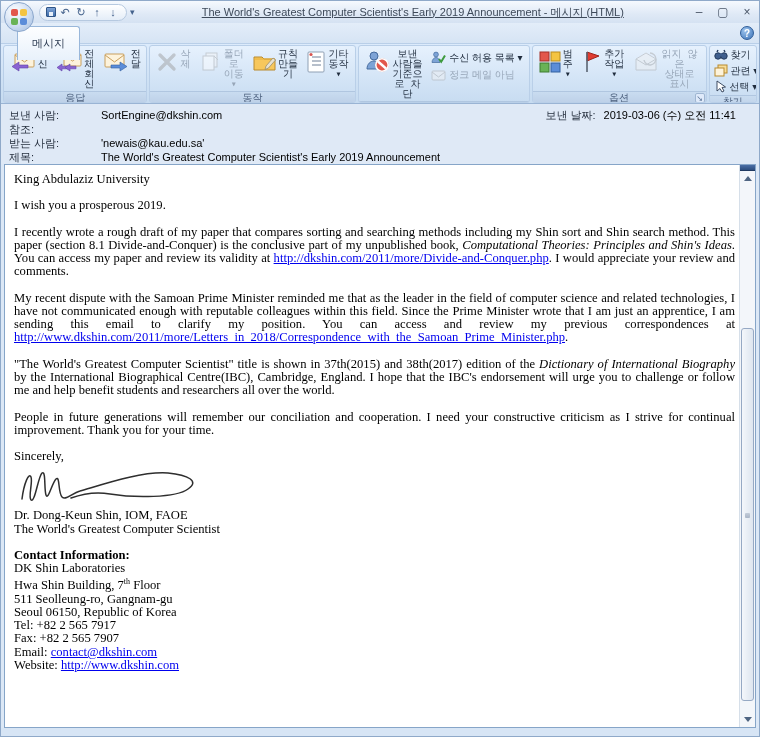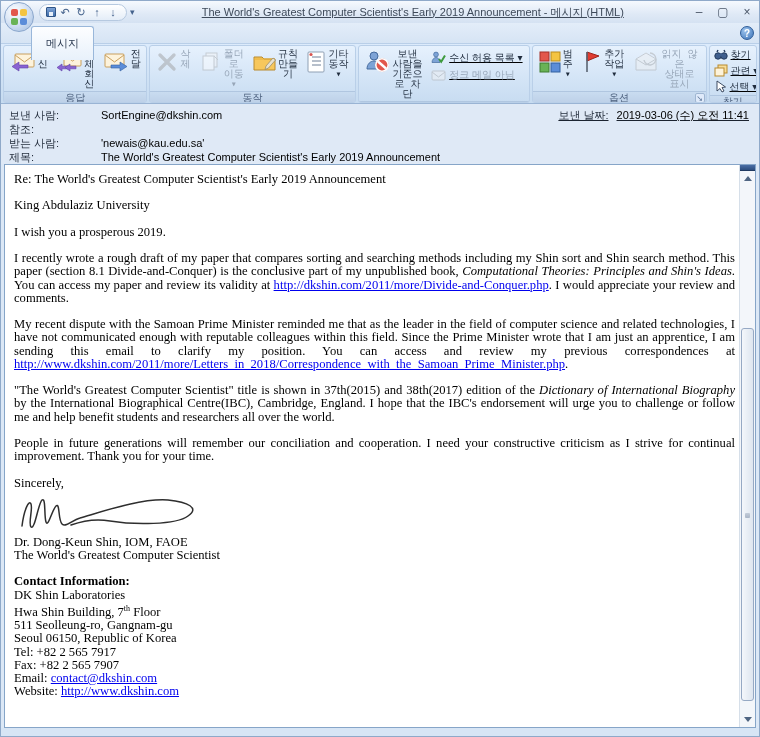--- a/index.html
+++ b/index.html
@@ -20,52 +20,52 @@
          border:1px solid #b6c9e0; border-radius:9px; padding:0 6px; height:17px; }
   .qat .qicon { font-size:11px; line-height:15px; color:#44628c; width:14px; text-align:center; cursor:default; }
   .qat .qsave { width:10px; height:10px; background:linear-gradient(#7da3d6,#3f6ca8); border:1px solid #2f5588; border-radius:1px; position:relative; }
   .qat .qsave:after { content:""; position:absolute; left:2px; top:4px; width:4px; height:4px; background:#e8f0fa; }
   .title-text { flex:1; text-align:center; font-size:11px; color:#3e4a5a; white-space:nowrap; overflow:hidden;text-decoration:underline; }
   .win-controls { display:flex; margin-right:4px; gap:8px; }
   .win-controls span { font-size:12px; color:#4a5668; width:16px; text-align:center; cursor:default; }
 
   
   .tabrow { height:21px; background:linear-gradient(#e3edf9,#d6e4f4); position:relative; border-bottom:1px solid #b9cfe8; }
-  .tab { position:absolute; left:30px; top:3px; height:34px; padding:0 14px; background:linear-gradient(#fdfeff,#e8f1fb);
+  .tab { position:absolute; left:16px; top:3px; height:34px; padding:0 14px; background:linear-gradient(#fdfeff,#e8f1fb);
          border:1px solid #99b7da; border-bottom:none; border-radius:3px 3px 0 0; font-size:11px; color:#2c3b52;
          display:flex; align-items:center; }
   .help-btn { position:absolute; right:5px; top:3px; width:14px; height:14px; border-radius:50%;
               background:radial-gradient(circle at 35% 30%, #9cc4ee, #3f74b8); color:#fff; font-size:10px; font-weight:bold;
               display:flex; align-items:center; justify-content:center; border:1px solid #2e5d99; }
 
   
   .ribbon { height:60px; background:linear-gradient(#dcebfc,#c6dbf0); border-bottom:1px solid #9ab4d4; display:flex; gap:2px; padding:1px 2px 0 2px; }
   .group { display:flex; flex-direction:column; border:1px solid #b9cfe8; border-radius:3px; overflow:hidden;
            background:linear-gradient(#e6f1fd,#d3e4f6 60%,#c8dcf1); }
   .group-content { flex:1; display:flex; align-items:stretch; padding:1px 2px; gap:1px; }
   .group-labelbar { height:13px; background:linear-gradient(#c9dcf0,#bccfe7); border-top:1px solid #b0c6e0;
                     font-size:10px; color:#4c607e; text-align:center; position:relative; line-height:12px; }
   .launcher { position:absolute; right:1px; top:1px; width:10px; height:10px; font-size:8px; line-height:9px; color:#5a7396;
               border:1px solid #9fb6d2; border-radius:2px; background:#dfeafa; text-align:center; cursor:default; }
   .big-btn { display:flex; flex-direction:row; align-items:flex-start; justify-content:flex-start; padding:2px 3px 0 3px;
              border-radius:3px; min-width:34px; cursor:default;font-family:Liberation Mono, monospace; }
   .big-btn .bicon { height:26px; display:flex; align-items:center; justify-content:center; }
   .btn-label { font-size:10px; line-height:10px; color:#1f2c3d; text-align:center; white-space:pre-line; margin-top:1px; }
   .small-col { display:flex; flex-direction:column; justify-content:flex-start; gap:2px; padding-top:3px; }
-  .small-btn { display:flex; align-items:center; gap:3px; padding:1px 4px 1px 2px; border-radius:2px; cursor:default;text-decoration:underline; }
+  .small-btn { display:flex; align-items:center; gap:3px; padding:1px 4px 1px 2px; border-radius:2px; cursor:default; }
   .small-btn .btn-label { margin-top:0; text-align:left; white-space:nowrap; }
   .disabled .btn-label { color:#97a6b8; }
   .disabled svg { opacity:.45; filter:grayscale(1); }
 
   
   .header-pane { height:60px; background:#dfe9f6; position:relative; font-size:11px; color:#1b2330; padding:5px 8px 0 8px; }
   .hrow { display:flex; height:13px; line-height:13px; margin-bottom:1px;gap:40px; }
   .hlabel { width:52px; color:#26303f; }
   .hvalue { color:#000; }
-  .sent-date { position:absolute; right:10px; top:5px; height:13px; line-height:13px; display:flex;text-decoration:underline; }
+  .sent-date { position:absolute; right:23px; top:5px; height:13px; line-height:13px; display:flex; }
   .sent-date .hlabel { width:auto; margin-right:8px; }
 
   
   .body-pane { height:564px; margin:0 3px; background:#fff; border:1px solid #86a5c8; display:flex; }
   .body-scroll { flex:1; padding:8px 4px 0 9px; overflow:hidden; }
   .body-content { font-family:"Liberation Serif","DejaVu Serif",serif; font-size:12.6px; line-height:13.2px; color:#000; }
   .para { min-height:13.2px; }
   .para.gap { margin-bottom:13.2px; }
   .para.justify { text-align:justify; }
   .it { font-style:italic; }
@@ -353,21 +353,20 @@
     </div>
     <div class="sent-date">
       <span class="hlabel">보낸 날짜:</span>
       <span class="hvalue">2019-03-06 (수) 오전 11:41</span>
     </div>
   </div>
 
   <div class="body-pane">
     <div class="body-scroll">
       <div class="body-content">
-          <div class="para gap"><span>Re: The World's Greatest Computer Scientist's Early 2019 Announcement</span></div>
           <div class="para gap"><span>King Abdulaziz University</span></div>
           <div class="para gap"><span>I wish you a prosperous 2019.</span></div>
           <div class="para justify gap"><span>I recently wrote a rough draft of my paper that compares sorting and searching methods including my Shin sort and Shin search method. This paper (section 8.1 Divide-and-Conquer) is the conclusive part of my unpublished book, </span><span class="it">Computational Theories: Principles and Shin's Ideas</span><span>. You can access my paper and review its validity at </span><a>http://dkshin.com/2011/more/Divide-and-Conquer.php</a><span>. I would appreciate your review and comments.</span></div>
           <div class="para justify gap"><span>My recent dispute with the Samoan Prime Minister reminded me that as the leader in the field of computer science and related technologies, I have not communicated enough with reputable colleagues within this field. Since the Prime Minister wrote that I am just an apprentice, I am sending this email to clarify my position. You can access and review my previous correspondences at </span><a>http://www.dkshin.com/2011/more/Letters_in_2018/Correspondence_with_the_Samoan_Prime_Minister.php</a><span>.</span></div>
           <div class="para justify gap"><span>"The World's Greatest Computer Scientist" title is shown in 37th(2015) and 38th(2017) edition of the </span><span class="it">Dictionary of International Biography</span><span> by the International Biographical Centre(IBC), Cambridge, England. I hope that the IBC's endorsement will urge you to challenge or follow me and help benefit students and researchers all over the world.</span></div>
           <div class="para justify gap"><span>People in future generations will remember our conciliation and cooperation. I need your constructive criticism as I strive for continual improvement. Thank you for your time.</span></div>
           <div class="para"><span>Sincerely,</span></div>
   <div class="sig-wrap">
     <svg width="205" height="42" viewBox="0 0 205 42">
       <path d="M6 34 C8 18 13 7 15 12 C17 17 12 32 15 35 C19 38 22 12 26 8 C30 5 28 24 30 30 C32 36 36 18 40 14 C44 10 42 28 46 32 C50 36 56 28 64 26 C85 20 125 6 152 8 C172 10 184 16 172 24 C160 33 118 33 94 29 C78 26 66 29 55 33" fill="none" stroke="#2e2e2e" stroke-width="1.5" stroke-linecap="round"></path>

